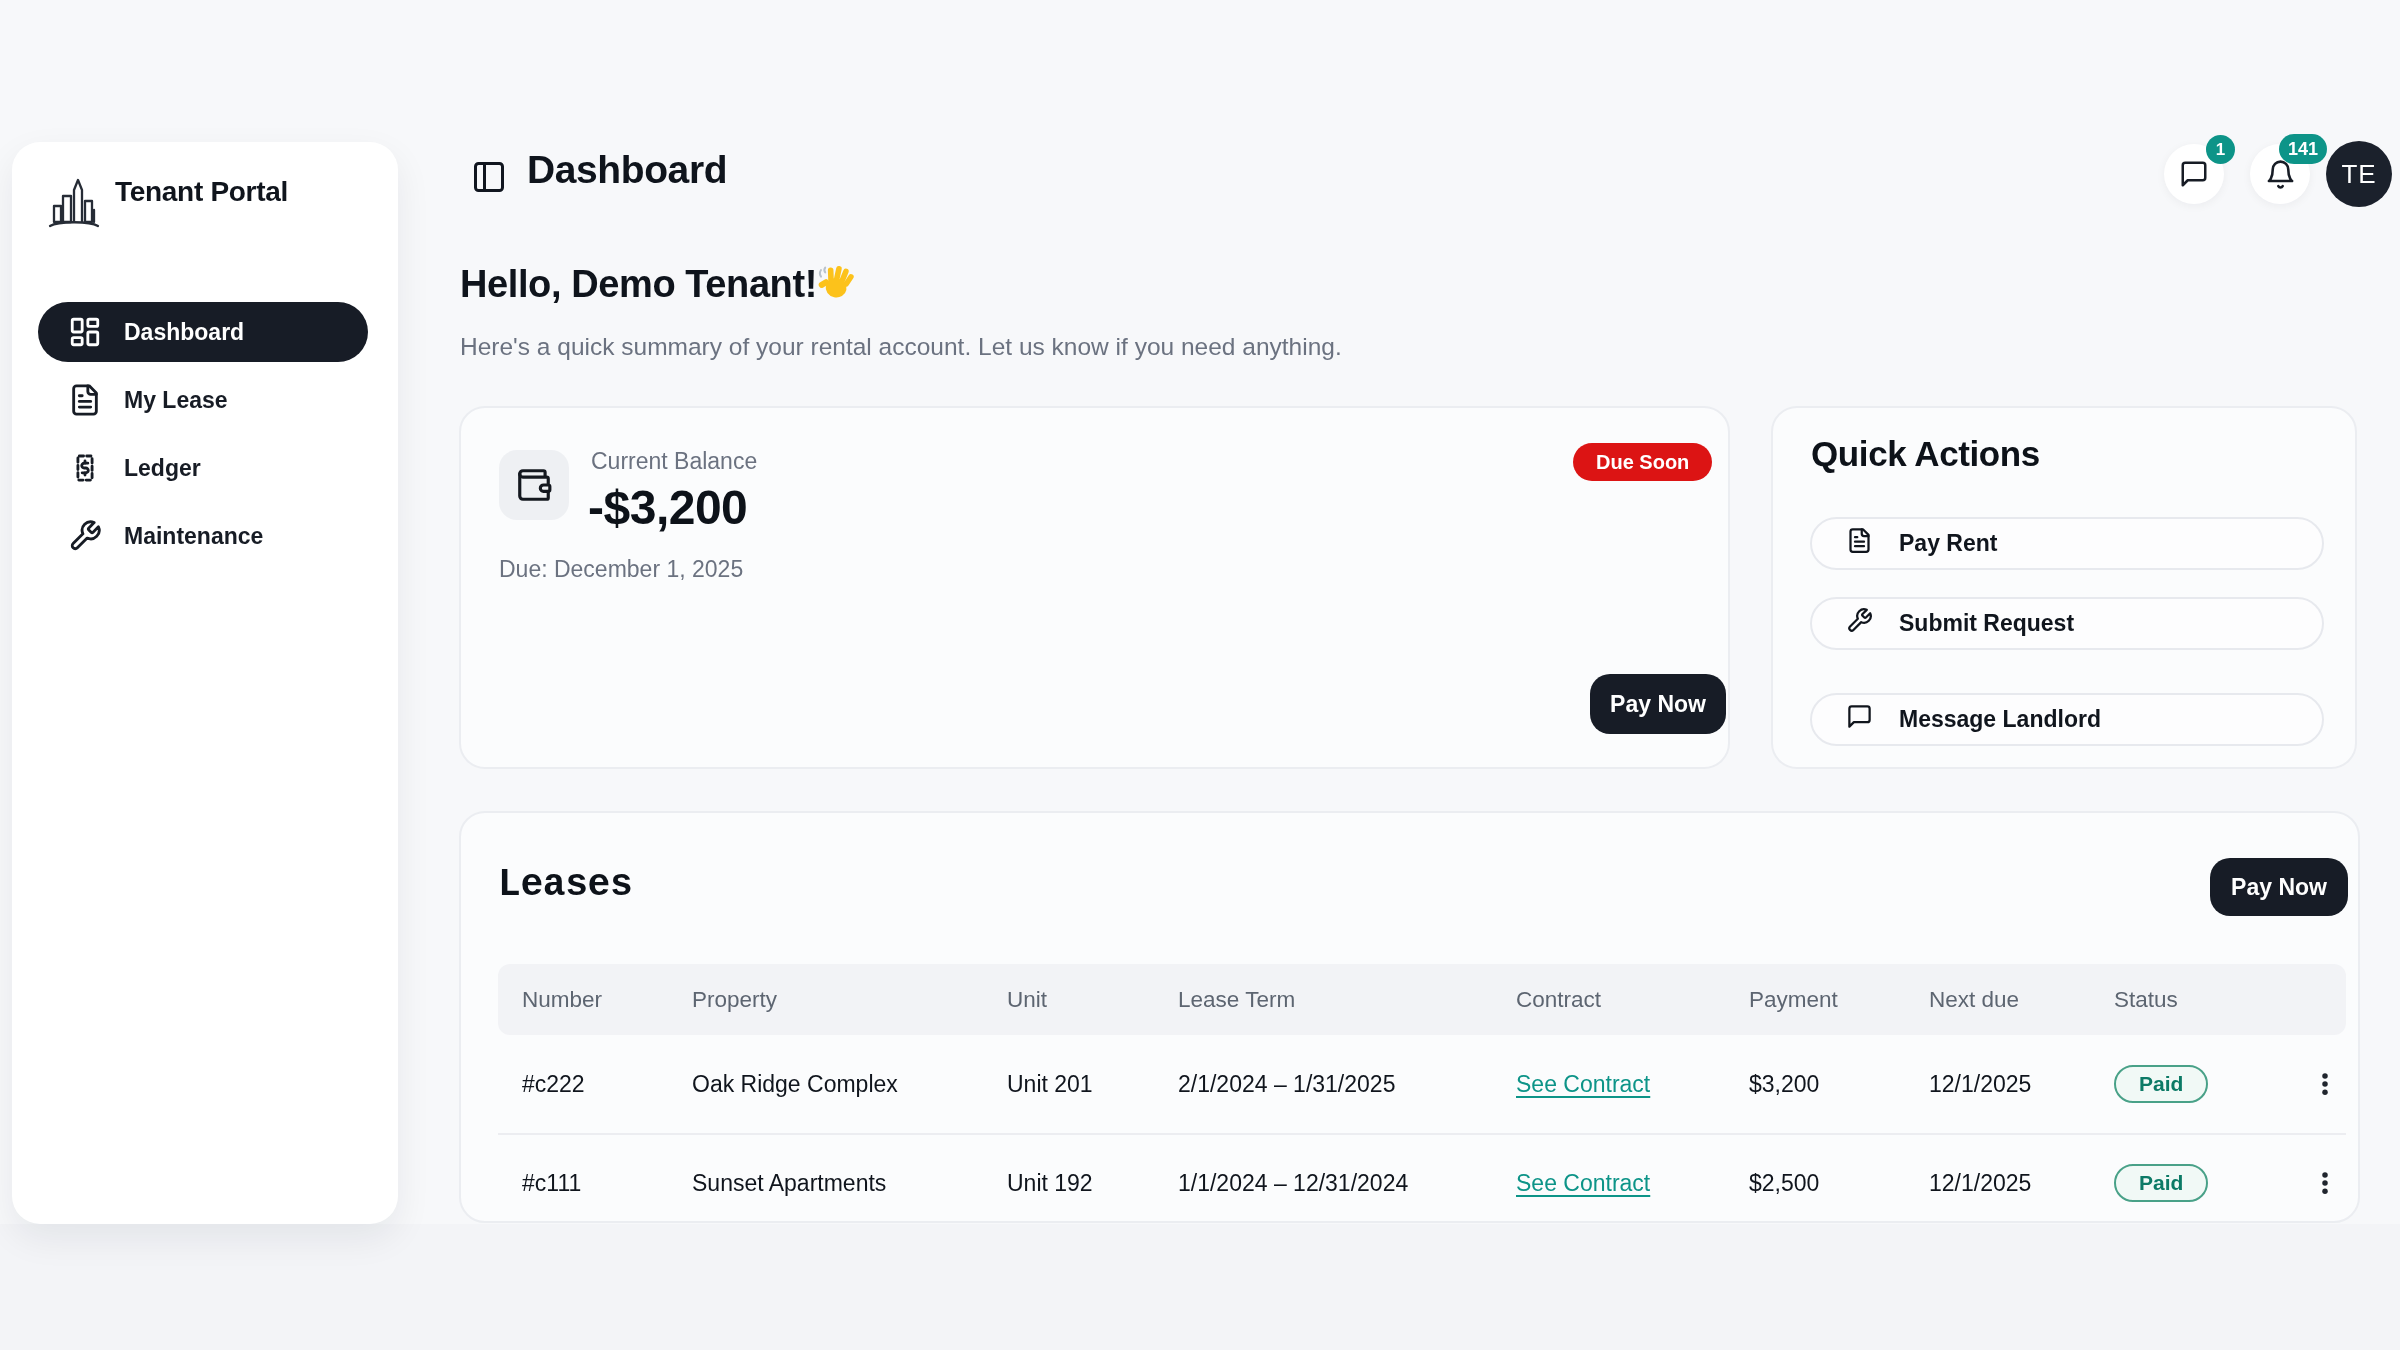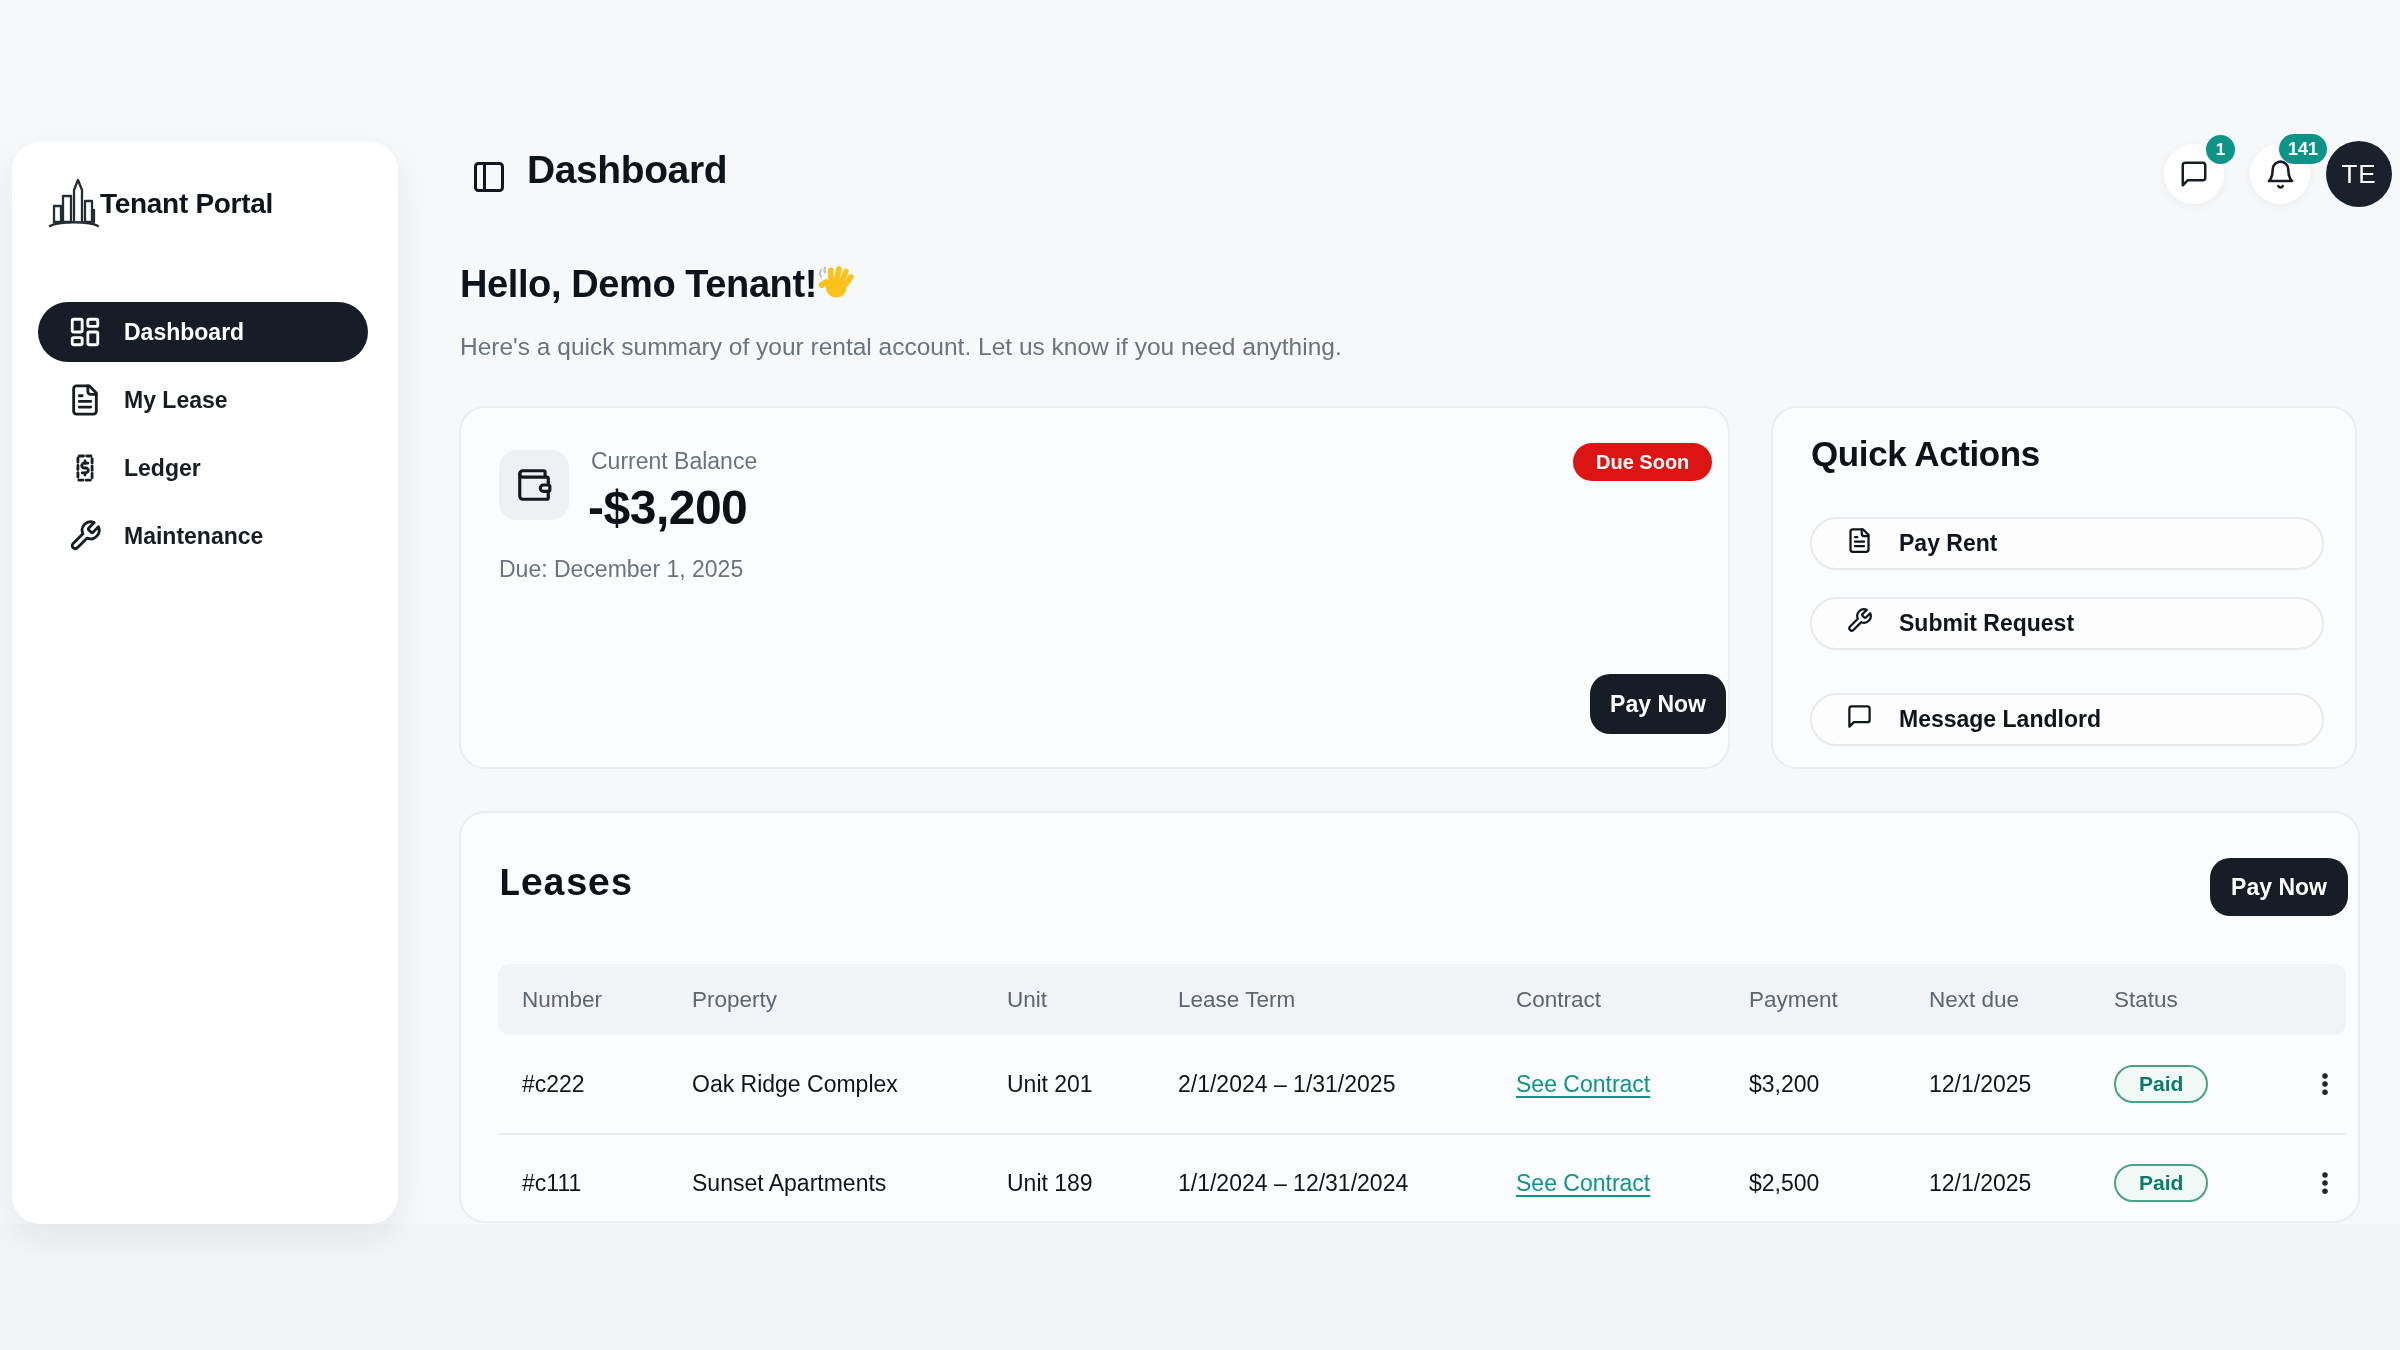--- a/index.html
+++ b/index.html
@@ -5,21 +5,21 @@
   * { margin:0; padding:0; box-sizing:border-box; }
   html,body { width:2400px; height:1350px; }
   body { font-family:"Liberation Sans","DejaVu Sans",sans-serif; background:#f7f8fa; overflow:hidden; }
 
   .page { position:relative; width:2400px; height:1350px; background:#f7f8fa; color:#0e131b; }
   .bottom-strip { position:absolute; left:0; top:1224px; width:2400px; height:126px; background:#f3f4f7; }
 
   
   .sidebar { position:absolute; left:12px; top:142px; width:386px; height:1082px; background:#ffffff;
              border-radius:28px; box-shadow:0 14px 36px rgba(18,24,38,.07); }
-  .brand { position:absolute; left:36px; top:34px; display:flex; align-items:center; gap:0; }
+  .brand { position:absolute; left:36px; top:34px; display:flex; gap:15px; }
   .brand-icon svg { display:block; }
   .brand-name { font-size:28px; font-weight:700; color:#10151d; letter-spacing:-0.3px; }
   .nav { position:absolute; left:26px; top:160px; width:330px; display:flex; flex-direction:column; gap:8px; }
   .nav-item { height:60px; border-radius:30px; display:flex; align-items:center; gap:22px;
               padding:0 30px; font-size:23px; font-weight:600; color:#171c25; cursor:pointer; }
   .nav-item.active { background:#171c26; color:#ffffff; }
   .nav-icon { display:flex; align-items:center; }
 
   
   .panel-btn { position:absolute; left:466px; top:154px; width:46px; height:46px; background:none; border:none;
@@ -270,21 +270,21 @@
               <circle cx="12" cy="5.5" r="2.2"></circle>
               <circle cx="12" cy="12" r="2.2"></circle>
               <circle cx="12" cy="18.5" r="2.2"></circle>
             </svg>
         </button>
       </div>
 
       <div class="trow second">
         <div>#c111</div>
         <div>Sunset Apartments</div>
-        <div>Unit 189</div>
+        <div>Unit 192</div>
         <div>1/1/2024 – 12/31/2024</div>
         <div class="contract-link">See Contract</div>
         <div>$2,500</div>
         <div>12/1/2025</div>
         <div><span class="status-pill">Paid</span></div>
         <button class="kebab-btn">
           <svg width="30" height="34" viewBox="0 0 24 24" fill="currentColor">
               <circle cx="12" cy="5.5" r="2.2"></circle>
               <circle cx="12" cy="12" r="2.2"></circle>
               <circle cx="12" cy="18.5" r="2.2"></circle>

